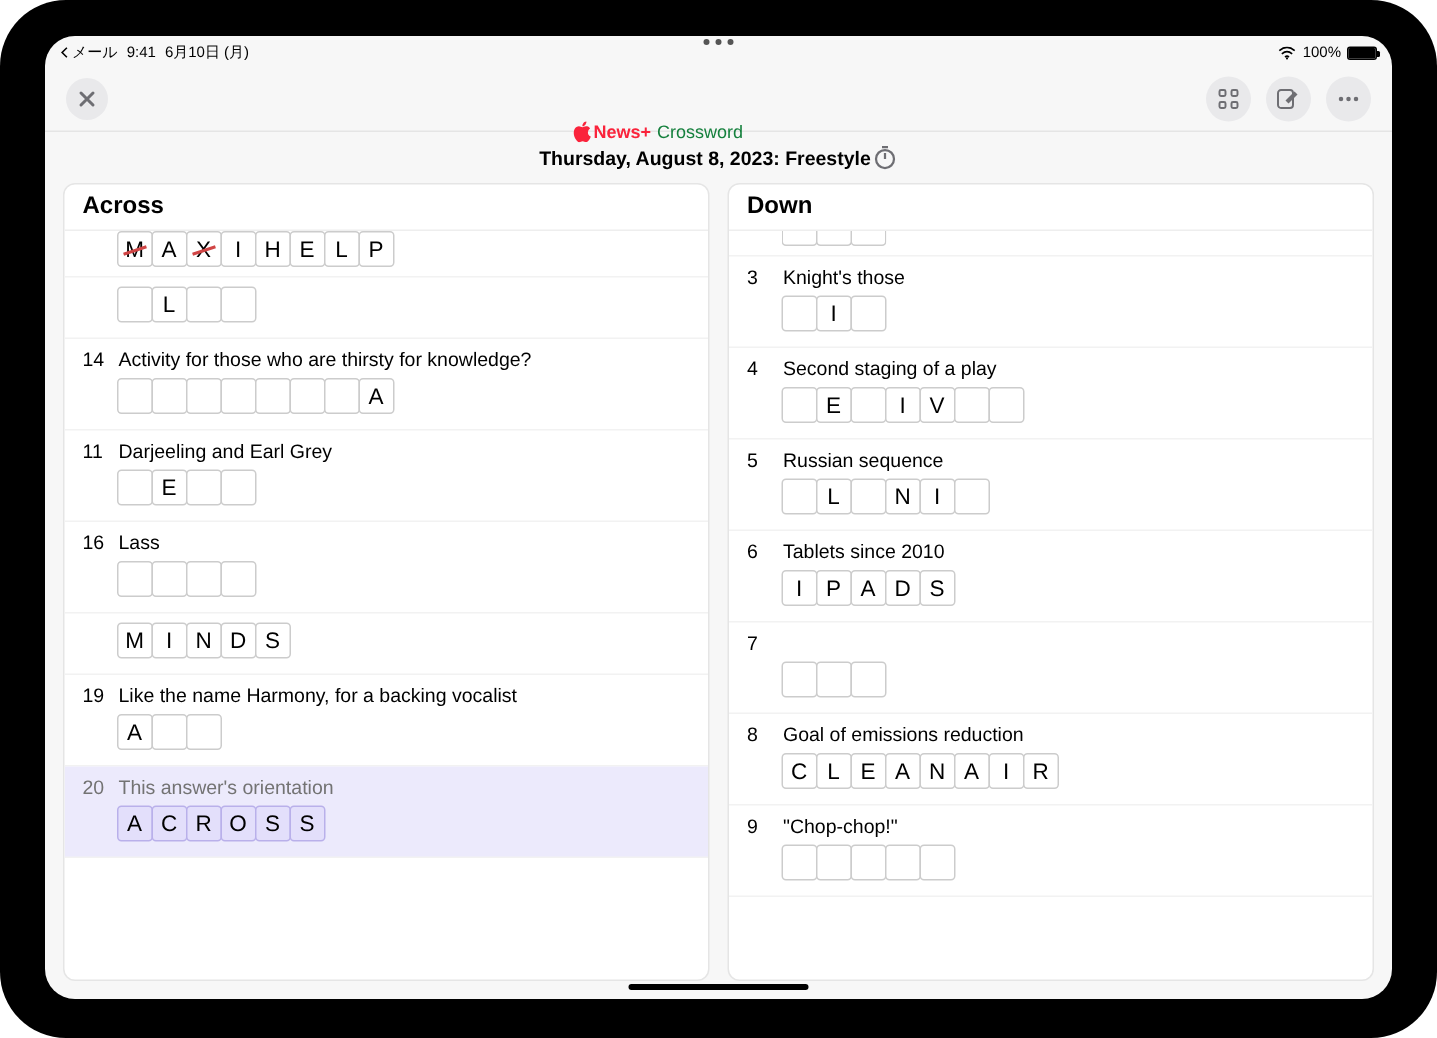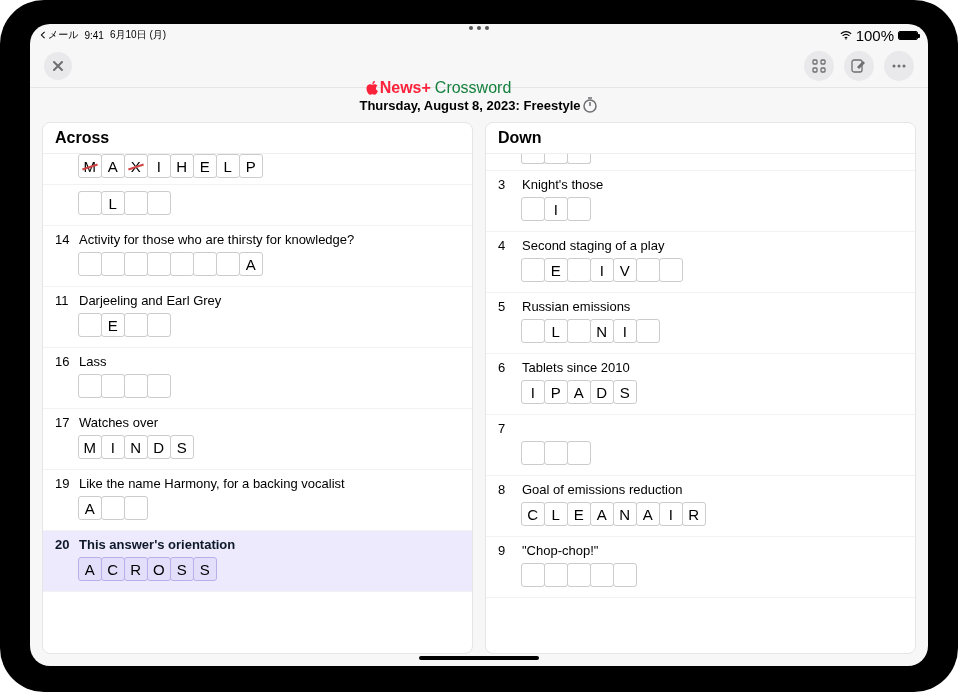--- a/index.html
+++ b/index.html
@@ -25,21 +25,21 @@
   
   .status {
     height: 20px;
     display: flex; align-items: center; justify-content: space-between;
     padding: 2px 10px 0 10px;
     font-size: 10px; color: #000; font-weight: 500;
   }
   .status .left { display: flex; align-items: center; gap: 6px; }
   .status .back { display: flex; align-items: center; gap: 2px; font-size: 10px; }
   .status .back svg { width: 6px; height: 8px; }
-  .status .right { display:flex; align-items:center; gap: 4px; font-size: 15px;}
+  .status .right { display:flex; align-items:center; gap: 4px; font-size: 10px;}
   .wifi { width: 12px; height: 9px; }
   .battery-shell { width: 20px; height: 9px; border: 1px solid #000; border-radius: 2px; position: relative; }
   .battery-shell::after { content:""; position:absolute; right:-3px; top:2px; width:2px; height:4px; background:#000; border-radius:0 1px 1px 0;}
   .battery-fill { background:#000; height:100%; width:100%; border-radius:1px; }
 
   
   .hw-dots { position:absolute; top:2px; left:50%; transform:translateX(-50%); display:flex; gap:4px;}
   .hw-dots span { width:4px; height:4px; border-radius:50%; background:#555; }
 
   
@@ -49,21 +49,21 @@
     padding: 0 14px;
     background: #f7f7f7;
     border-bottom: 1px solid #e5e5e5;
   }
   .navbar .nav-left {
     width: 28px; height: 28px; border-radius: 50%;
     background: #e9e9eb;
     display:flex; align-items:center; justify-content:center;
   }
   .navbar .nav-title {
-    font-size: 16px; font-weight: 500;
+    font-size: 12px; font-weight: 500;
     display: flex; align-items: center; gap: 4px; margin-top: 44px;
   }
   .nav-title .brand { color: #fa233b; font-weight: 700; display:flex; align-items:center; gap:1px;}
   .nav-title .brand svg { width:14px; height:14px; }
   .nav-title .sub { color: #15803d; font-weight: 400; }
   .navbar .nav-right { display:flex; gap:10px; align-items:center; }
   .nav-btn {
     width: 30px; height: 30px; border-radius: 50%;
     background: #e9e9eb;
     display:flex; align-items:center; justify-content:center;
@@ -92,21 +92,21 @@
   .panel-body::-webkit-scrollbar{width:0}
 
   .clue {
     padding: 6px 12px 10px 12px;
     border-bottom: 1px solid #f2f2f2;
   }
   .clue.active { background: #eceafc; }
   .clue-head { display:flex; gap:8px; font-size:13px; margin-bottom:5px;}
   .clue-num { color:#000; font-weight:500; min-width:16px;}
   .clue-text { color:#000; }
-  .clue.active .clue-num, .clue.active .clue-text { color:#0f172a;font-weight:bold; }
+  .clue.active .clue-num, .clue.active .clue-text { color:#737373; }
 
   .cells { display:flex; gap:0; margin-left:24px;}
   .cell {
     width:24px; height:24px;
     border:1px solid #ccc; margin-left:-1px;
     border-radius:3px;
     display:flex; align-items:center; justify-content:center;
     font-size:15px; font-weight:500; letter-spacing:0.5px;
     background:#fff;
     position:relative;
@@ -266,24 +266,20 @@
                 <span class="clue-text">Lass</span>
               </div>
               <div class="cells">
                 <div class="cell"></div>
                 <div class="cell"></div>
                 <div class="cell"></div>
                 <div class="cell"></div>
               </div>
             </div>
             <div class="clue">
-              <div class="clue-head">
-                <span class="clue-num">17</span>
-                <span class="clue-text">Watches over</span>
-              </div>
               <div class="cells">
                 <div class="cell">M</div>
                 <div class="cell">I</div>
                 <div class="cell">N</div>
                 <div class="cell">D</div>
                 <div class="cell">S</div>
               </div>
             </div>
             <div class="clue">
               <div class="clue-head">
@@ -344,21 +340,21 @@
                 <div class="cell"></div>
                 <div class="cell">I</div>
                 <div class="cell">V</div>
                 <div class="cell"></div>
                 <div class="cell"></div>
               </div>
             </div>
             <div class="clue">
               <div class="clue-head">
                 <span class="clue-num">5</span>
-                <span class="clue-text">Russian emissions</span>
+                <span class="clue-text">Russian sequence</span>
               </div>
               <div class="cells">
                 <div class="cell"></div>
                 <div class="cell">L</div>
                 <div class="cell"></div>
                 <div class="cell">N</div>
                 <div class="cell">I</div>
                 <div class="cell"></div>
               </div>
             </div>

